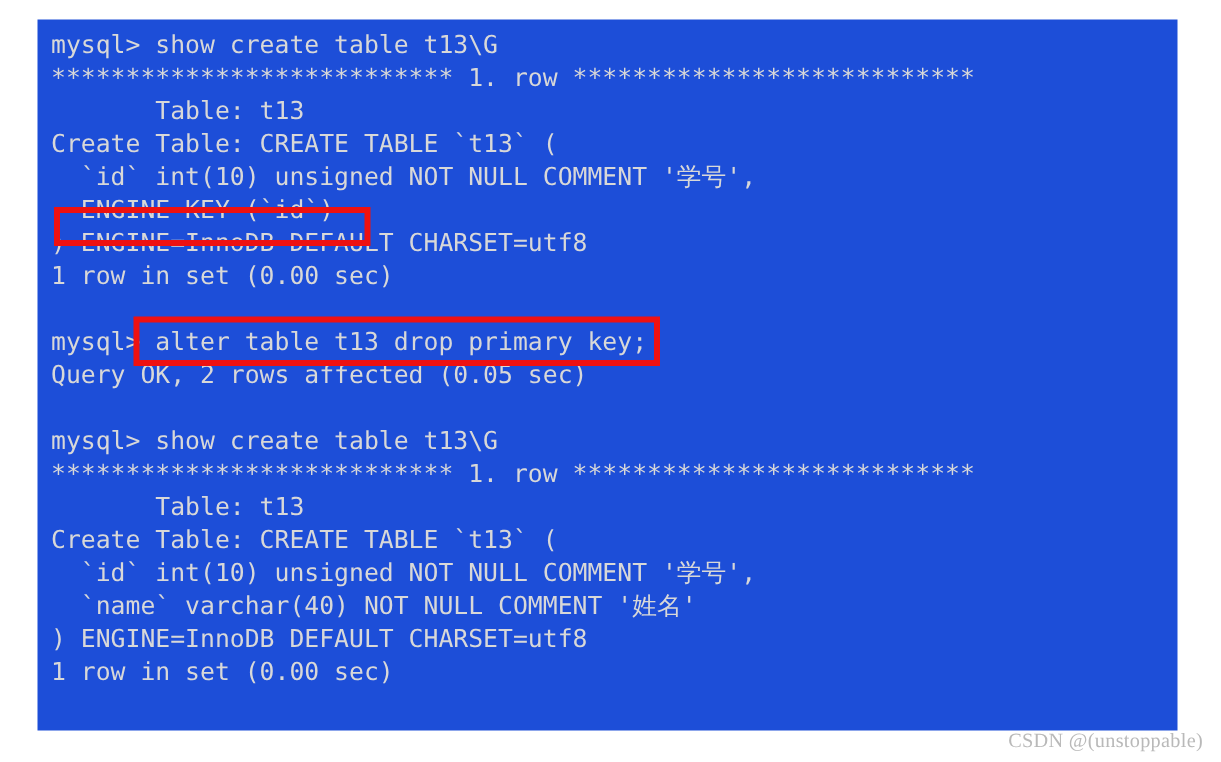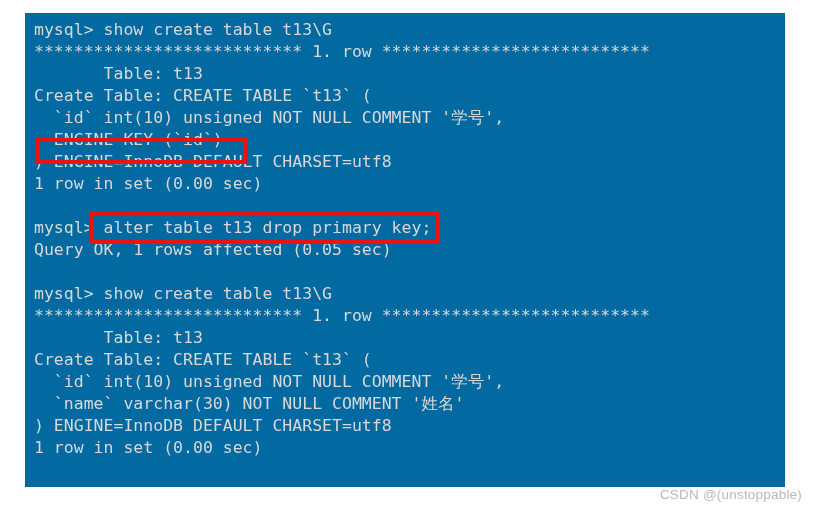--- a/index.html
+++ b/index.html
@@ -23,21 +23,21 @@
     background: #ffffff;
   }
 
   
   #terminal {
     position: absolute;
     left: 25px;
     top: 13px;
     width: 760px;
     height: 474px;
-    background: #0369a1;
+    background: #1d4ed8;
     overflow: hidden;
   }
 
   #terminal-lines {
     position: absolute;
     left: 9px;
     top: 6px;
     width: 745px;
   }
 
@@ -77,21 +77,21 @@
     top: 211px;
     width: 351px;
     height: 33px;
   }
 
   
   #watermark {
     position: absolute;
     right: 12px;
     bottom: 6px;
-    font-family: Liberation Sans, sans-serif;
+    font-family: Liberation Serif, serif;
     font-size: 13.5px;
     color: #b9b9b9;
     letter-spacing: 0.2px;
     white-space: nowrap;
   }
 </style>
 </head>
 <body>
 
 <div id="screenshot">
@@ -102,28 +102,28 @@
       <div class="tline">mysql&gt; show create table t13\G</div>
       <div class="tline">*************************** 1. row ***************************</div>
       <div class="tline">       Table: t13</div>
       <div class="tline">Create Table: CREATE TABLE `t13` (</div>
       <div class="tline">  `id` int(10) unsigned NOT NULL COMMENT '学号',</div>
       <div class="tline">  ENGINE KEY (`id`)</div>
       <div class="tline">) ENGINE=InnoDB DEFAULT CHARSET=utf8</div>
       <div class="tline">1 row in set (0.00 sec)</div>
       <div class="tline blank"></div>
       <div class="tline">mysql&gt; alter table t13 drop primary key;</div>
-      <div class="tline">Query OK, 1 rows affected (0.05 sec)</div>
+      <div class="tline">Query OK, 2 rows affected (0.05 sec)</div>
       <div class="tline blank"></div>
       <div class="tline">mysql&gt; show create table t13\G</div>
       <div class="tline">*************************** 1. row ***************************</div>
       <div class="tline">       Table: t13</div>
       <div class="tline">Create Table: CREATE TABLE `t13` (</div>
       <div class="tline">  `id` int(10) unsigned NOT NULL COMMENT '学号',</div>
-      <div class="tline">  `name` varchar(30) NOT NULL COMMENT '姓名'</div>
+      <div class="tline">  `name` varchar(40) NOT NULL COMMENT '姓名'</div>
       <div class="tline">) ENGINE=InnoDB DEFAULT CHARSET=utf8</div>
       <div class="tline">1 row in set (0.00 sec)</div>
     </div>
 
   </div>
 
   <div class="redbox" id="redbox-primary-key"></div>
   <div class="redbox" id="redbox-alter-stmt"></div>
 
   <div id="watermark">CSDN @(unstoppable)</div>

